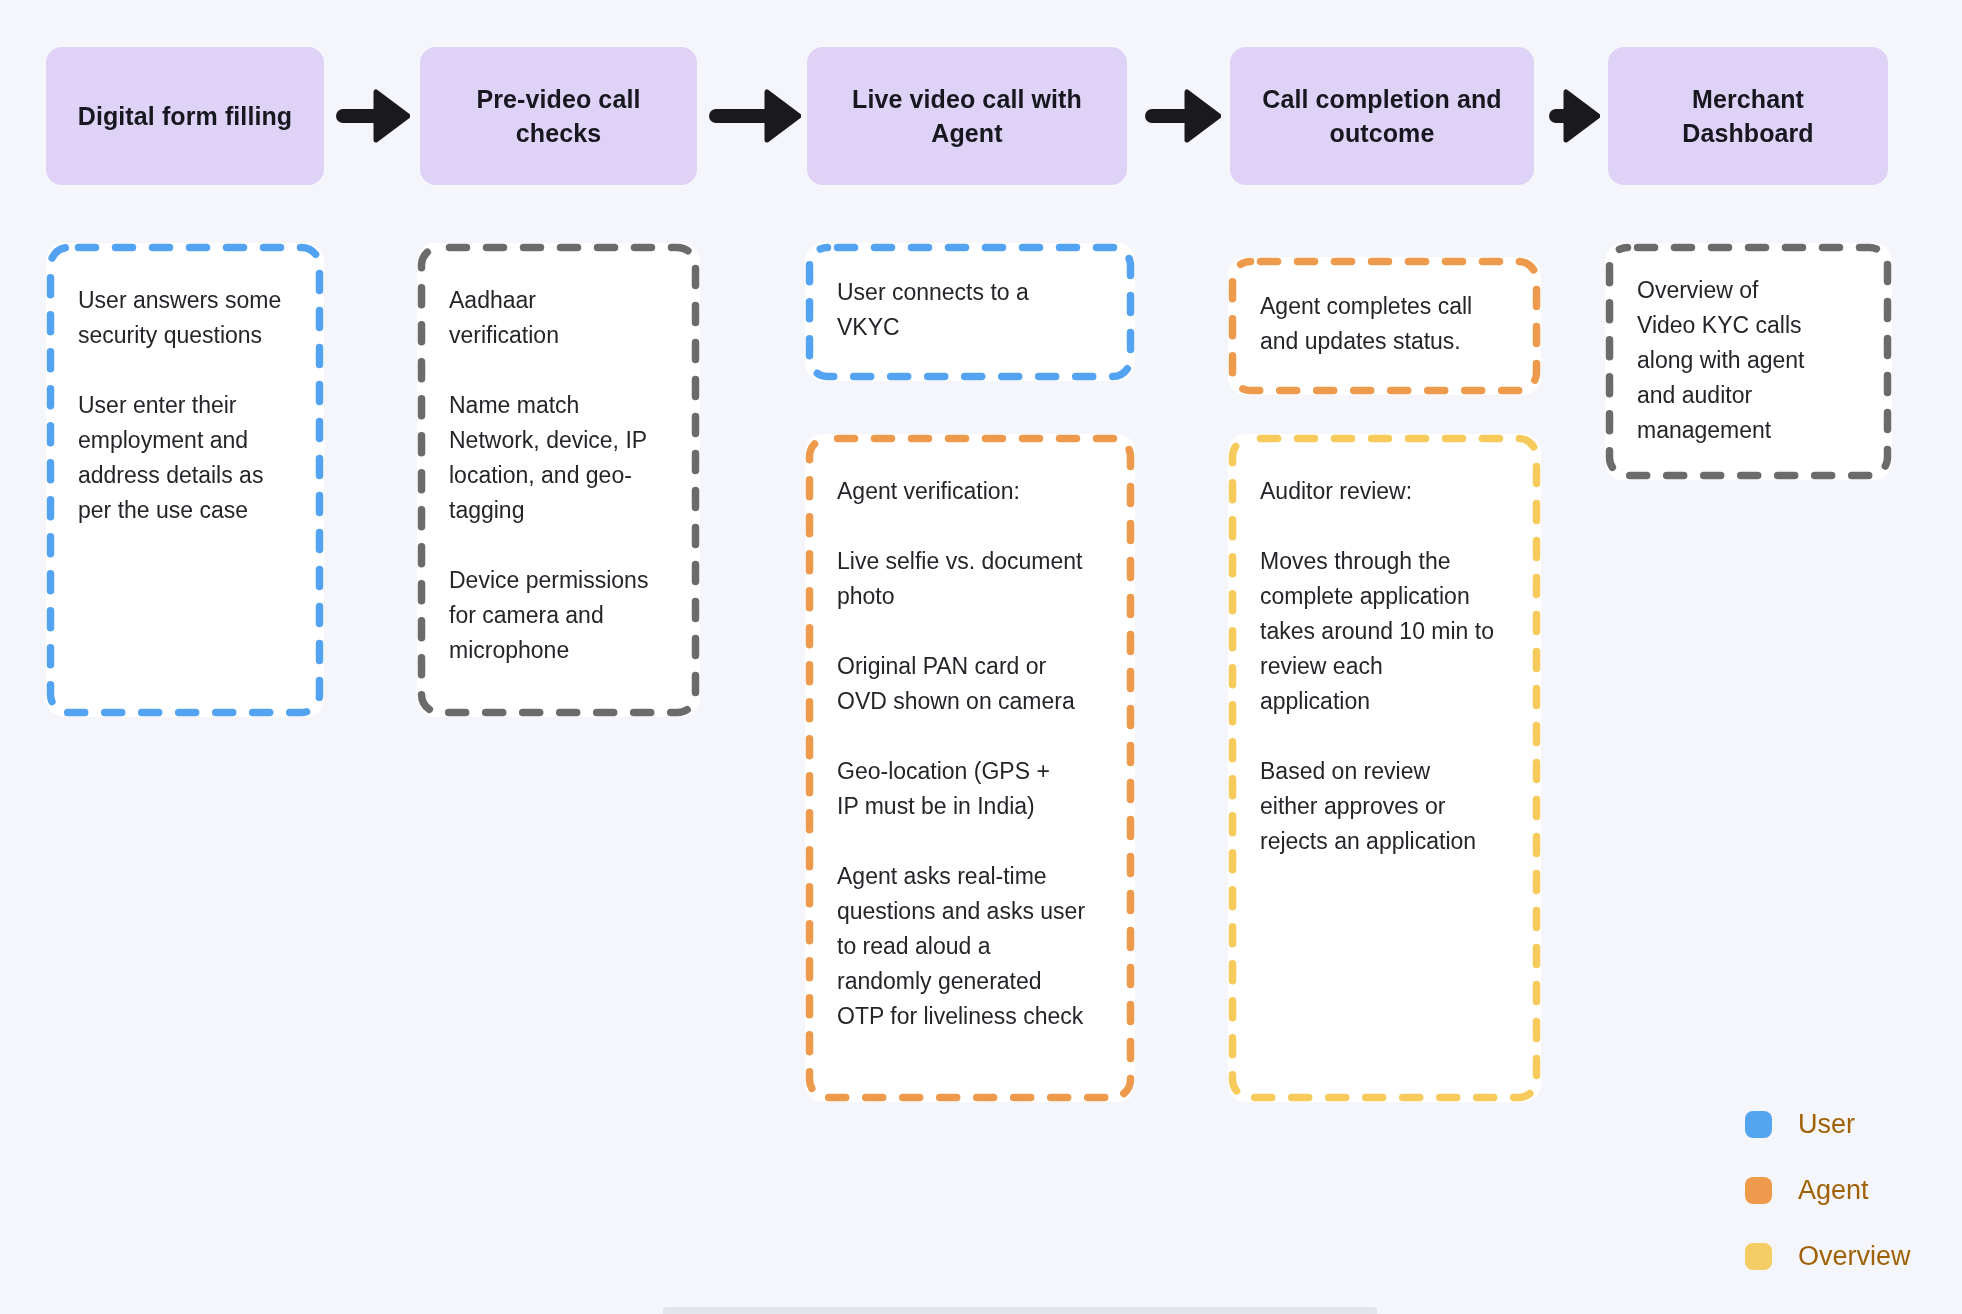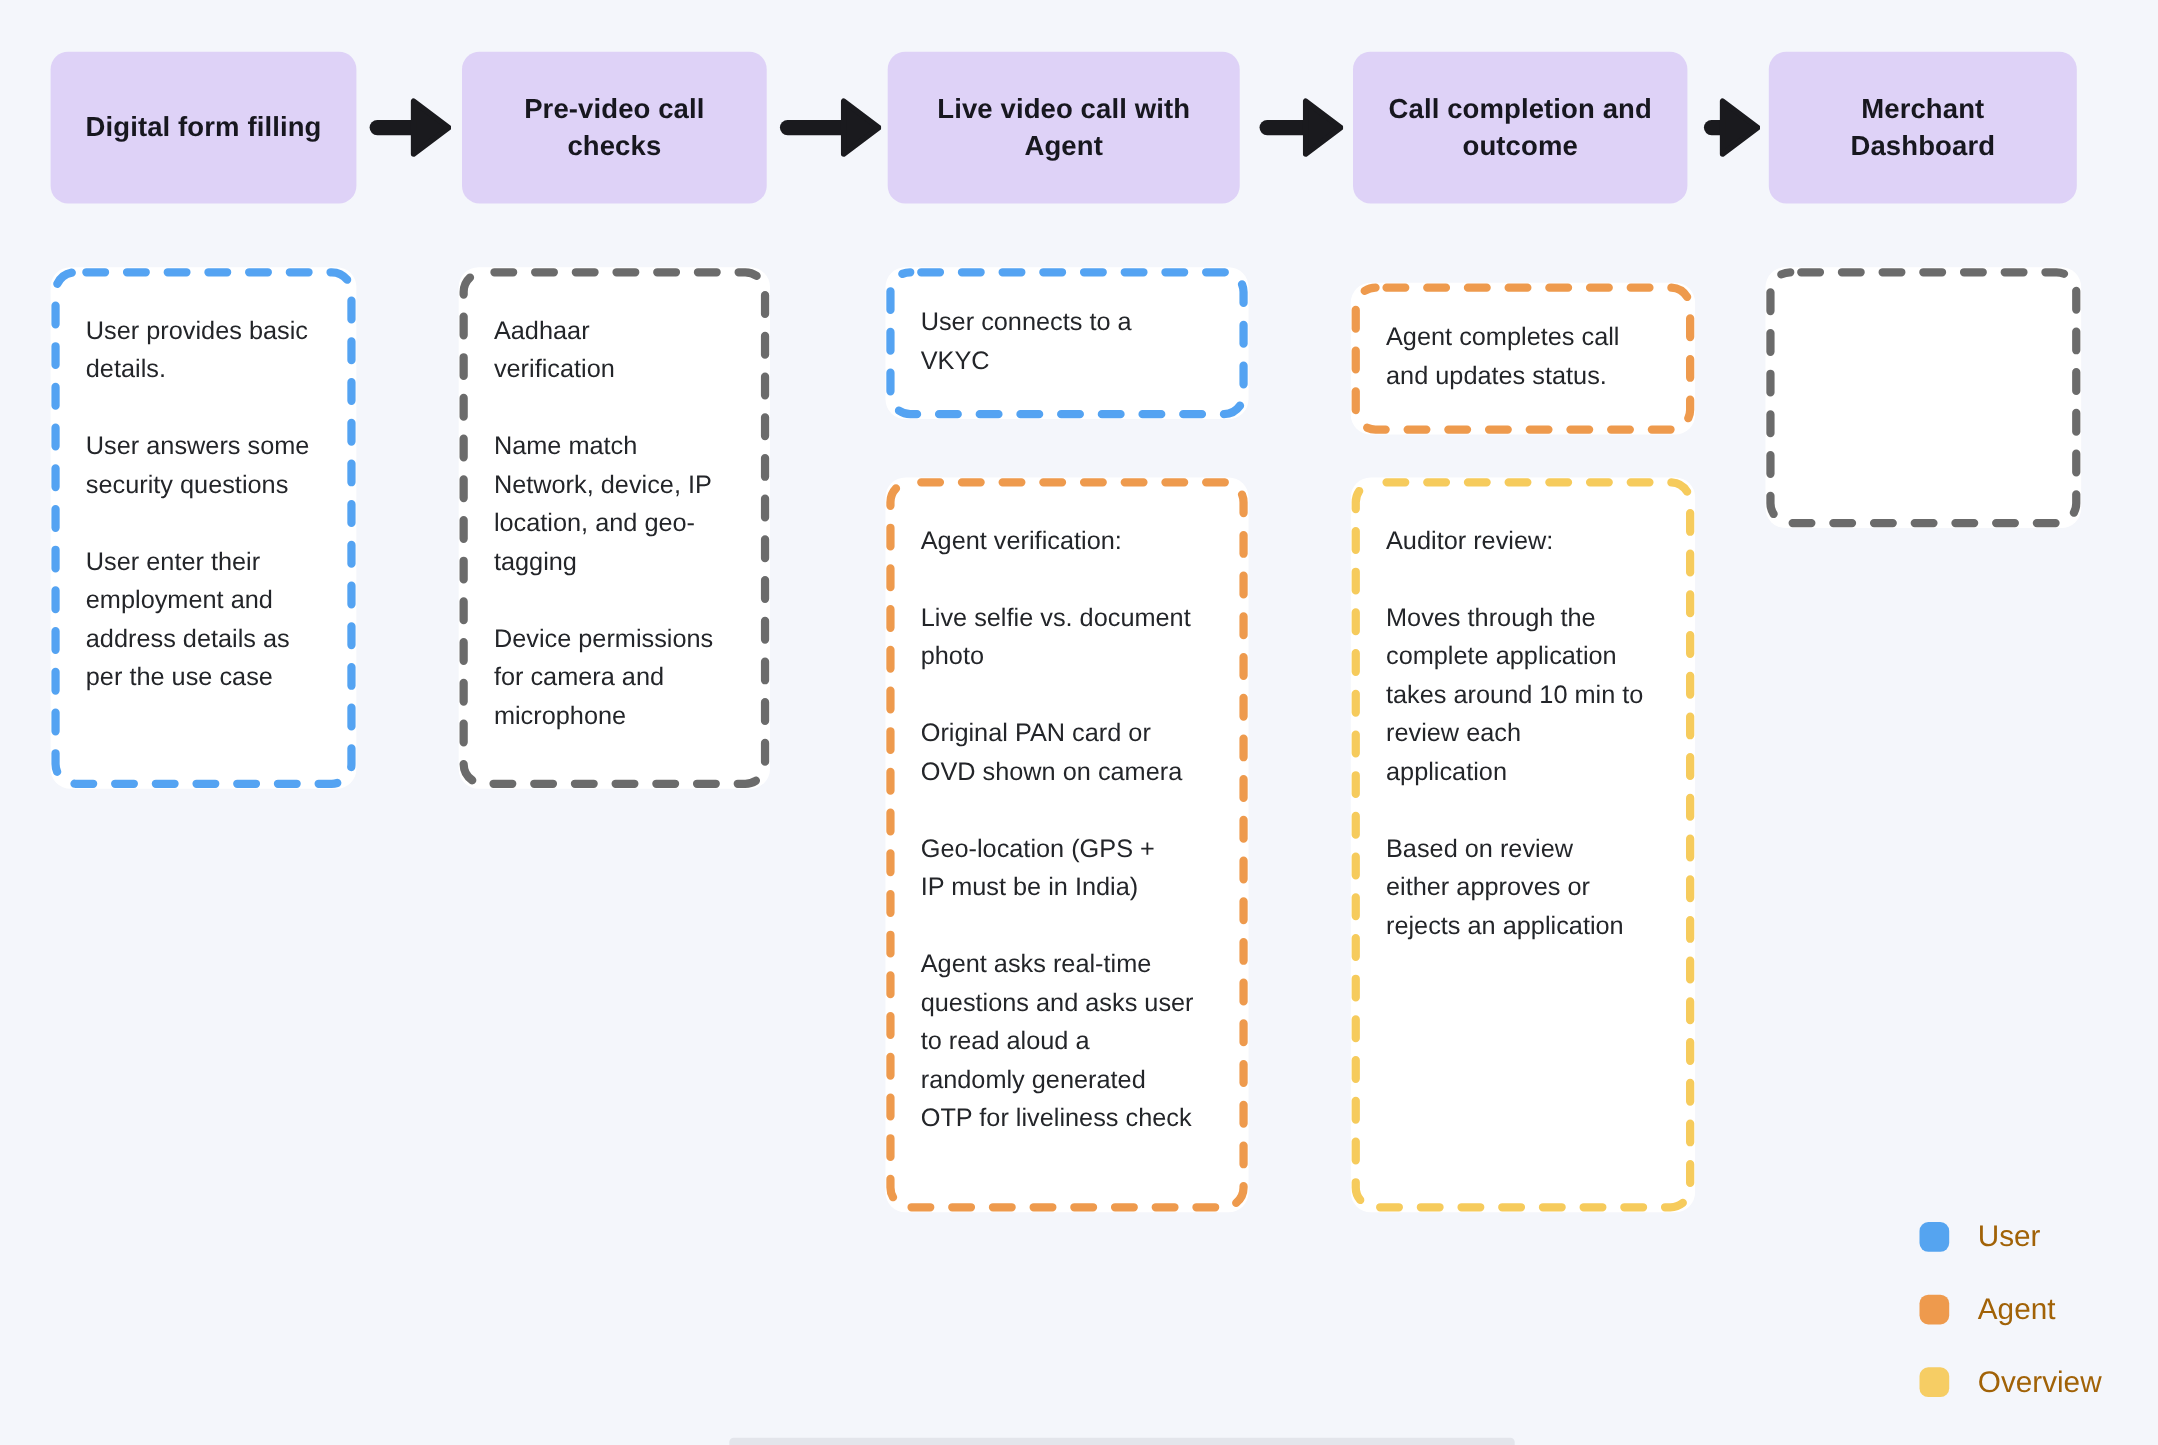--- a/index.html
+++ b/index.html
@@ -102,22 +102,20 @@
   <svg class="arrow" style="left:1143px;top:88px;" width="78" height="56" viewBox="0 0 78 56">
     <line x1="9" y1="28" x2="48" y2="28" stroke="#1a1a1e" stroke-width="14" stroke-linecap="round"></line>
     <polygon points="44,4 44,52 76,28" fill="#1a1a1e" stroke="#1a1a1e" stroke-width="5" stroke-linejoin="round"></polygon>
   </svg>
   <svg class="arrow" style="left:1548px;top:88px;" width="52" height="56" viewBox="0 0 52 56">
     <line x1="8" y1="28" x2="22" y2="28" stroke="#1a1a1e" stroke-width="14" stroke-linecap="round"></line>
     <polygon points="18,4 18,52 50,28" fill="#1a1a1e" stroke="#1a1a1e" stroke-width="5" stroke-linejoin="round"></polygon>
   </svg>
 
   <div class="card user" style="left:46px;top:243px;width:278px;height:474px;">
-    <p class="p">User provides basic
-details.</p>
     <p class="p">User answers some
 security questions</p>
     <p class="p">User enter their
 employment and
 address details as
 per the use case</p>
   <svg class="dash-border" width="278" height="474">
         <rect x="4.5" y="4.5" width="269" height="465" rx="18" ry="18" fill="none" stroke="#54a3f2" stroke-width="7.5" stroke-linecap="round" stroke-dasharray="17 20" stroke-dashoffset="-10"></rect>
       </svg>
     </div>
@@ -178,20 +176,25 @@
 application</p>
     <p class="p">Based on review
 either approves or
 rejects an application</p>
   <svg class="dash-border" width="313" height="668">
         <rect x="4.5" y="4.5" width="304" height="659" rx="18" ry="18" fill="none" stroke="#f6cb5c" stroke-width="7.5" stroke-linecap="round" stroke-dasharray="17 20" stroke-dashoffset="-10"></rect>
       </svg>
     </div>
 
   <div class="card neutral" style="left:1605px;top:243px;width:287px;height:237px;padding-top:30px;">
+    <p class="p">Overview of
+Video KYC calls
+along with agent
+and auditor
+management</p>
   <svg class="dash-border" width="287" height="237">
         <rect x="4.5" y="4.5" width="278" height="228" rx="18" ry="18" fill="none" stroke="#6b6b6b" stroke-width="7.5" stroke-linecap="round" stroke-dasharray="17 20" stroke-dashoffset="-10"></rect>
       </svg>
     </div>
 
   <div class="legend">
     <div class="legend-row">
       <span class="swatch sw-user"></span>
       <span class="legend-label">User</span>
     </div>

